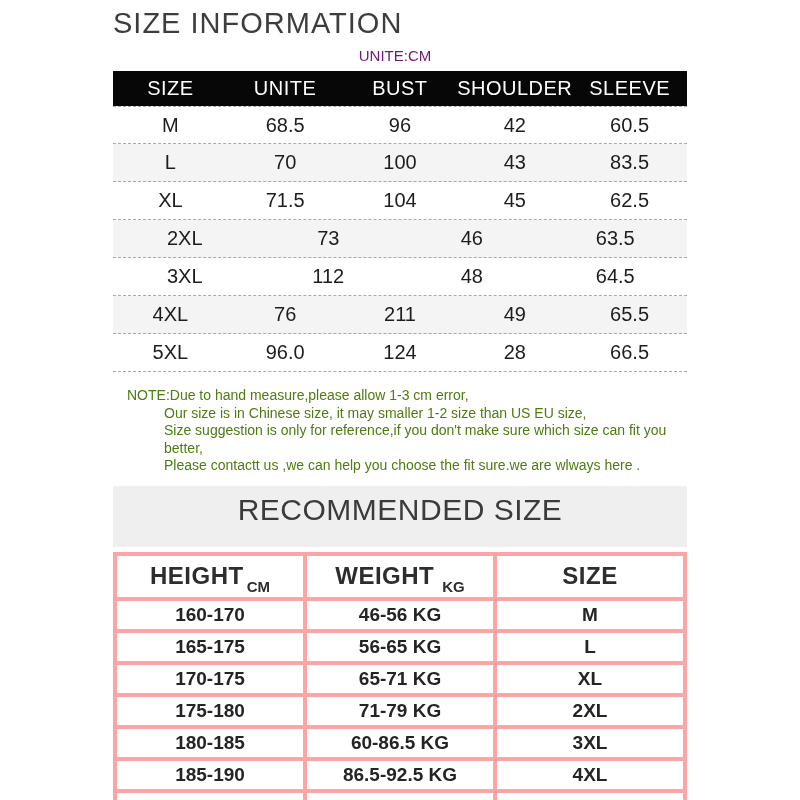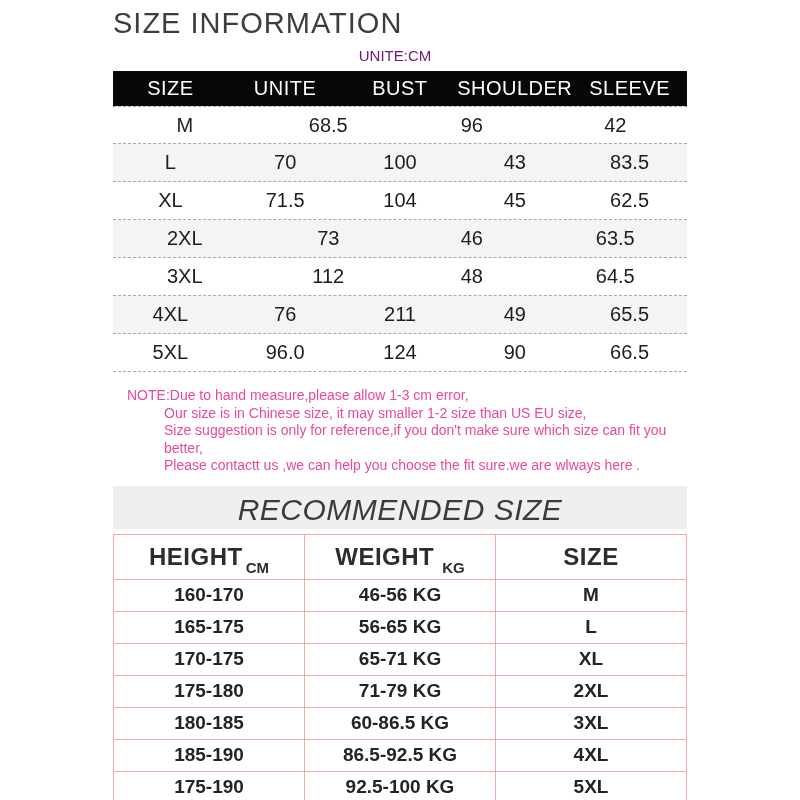--- a/index.html
+++ b/index.html
@@ -47,44 +47,43 @@
     font-size: 20px; color: #1d1d1d;
   }
   .t1-row:first-child { border-top: 1px dashed #a9a9a9; }
   .t1-row:nth-child(even) { background: #f4f4f4; }
   
   .note {
     margin-top: 15px;
     padding-left: 14px;
     font-size: 14px;
     line-height: 17.5px;
-    color: #ec4899;
+    color: #4d7c0f;
   }
   .note .nl { padding-left: 37px; }
   .note .nl.first { padding-left: 0; }
   
   .rec-band {
     margin-top: 11px;
     background: #efefef;
-    height: 43px; line-height: 47px;
+    height: 61px; line-height: 47px;
     text-align: center;
     font-size: 30px;
     letter-spacing: 0.5px;
     color: #3b3b3b;
-    font-style: italic;
   }
   
   .t2 {
     width: 100%;
     margin-top: 5px;
     border-collapse: collapse;
     table-layout: fixed;
   }
   .t2 th, .t2 td {
-    border: 1px solid #fca5a5;
+    border: 4px solid #fca5a5;
     text-align: center;
     background: #ffffff;
   }
   .t2 th {
     height: 45px;
     font-size: 24px;
     font-weight: 600;
     color: #2d2d2d;
     letter-spacing: 0.5px;
   }
@@ -119,20 +118,21 @@
         <div class="t1-cell">BUST</div>
         <div class="t1-cell">SHOULDER</div>
         <div class="t1-cell">SLEEVE</div>
       </div>
     <div id="t1-body">
         <div class="t1-row">
           <div class="t1-cell">M</div>
           <div class="t1-cell">68.5</div>
           <div class="t1-cell">96</div>
           <div class="t1-cell">42</div>
+          <div class="t1-cell">60.5</div>
         </div>
         <div class="t1-row">
           <div class="t1-cell">L</div>
           <div class="t1-cell">70</div>
           <div class="t1-cell">100</div>
           <div class="t1-cell">43</div>
           <div class="t1-cell">83.5</div>
         </div>
         <div class="t1-row">
           <div class="t1-cell">XL</div>
@@ -157,21 +157,21 @@
           <div class="t1-cell">4XL</div>
           <div class="t1-cell">76</div>
           <div class="t1-cell">211</div>
           <div class="t1-cell">49</div>
           <div class="t1-cell">65.5</div>
         </div>
         <div class="t1-row">
           <div class="t1-cell">5XL</div>
           <div class="t1-cell">96.0</div>
           <div class="t1-cell">124</div>
-          <div class="t1-cell">90</div>
+          <div class="t1-cell">28</div>
           <div class="t1-cell">66.5</div>
         </div>
       </div>
   </div>
 
   <div class="note" id="note">
       <div class="nl first"><span>NOTE:</span><span>Due to hand measure,please allow 1-3 cm error,</span></div>
       <div class="nl"><span>Our size is in Chinese size, it may smaller 1-2 size than US EU size,</span></div>
       <div class="nl"><span>Size suggestion is only for reference,if you don't make sure which size can fit you better,</span></div>
       <div class="nl"><span>Please contactt us ,we can help you choose the fit sure.we are wlways here .</span></div>

